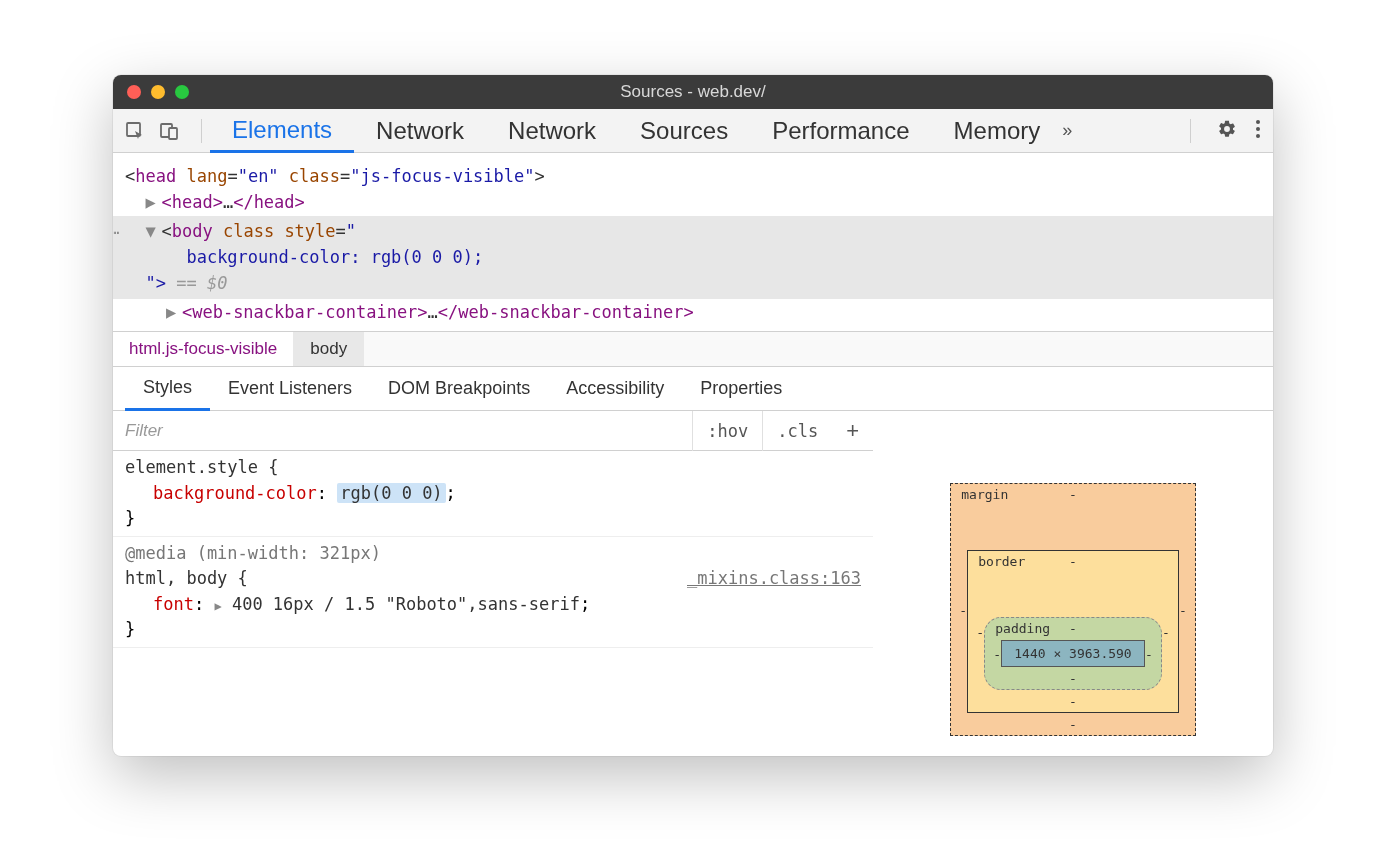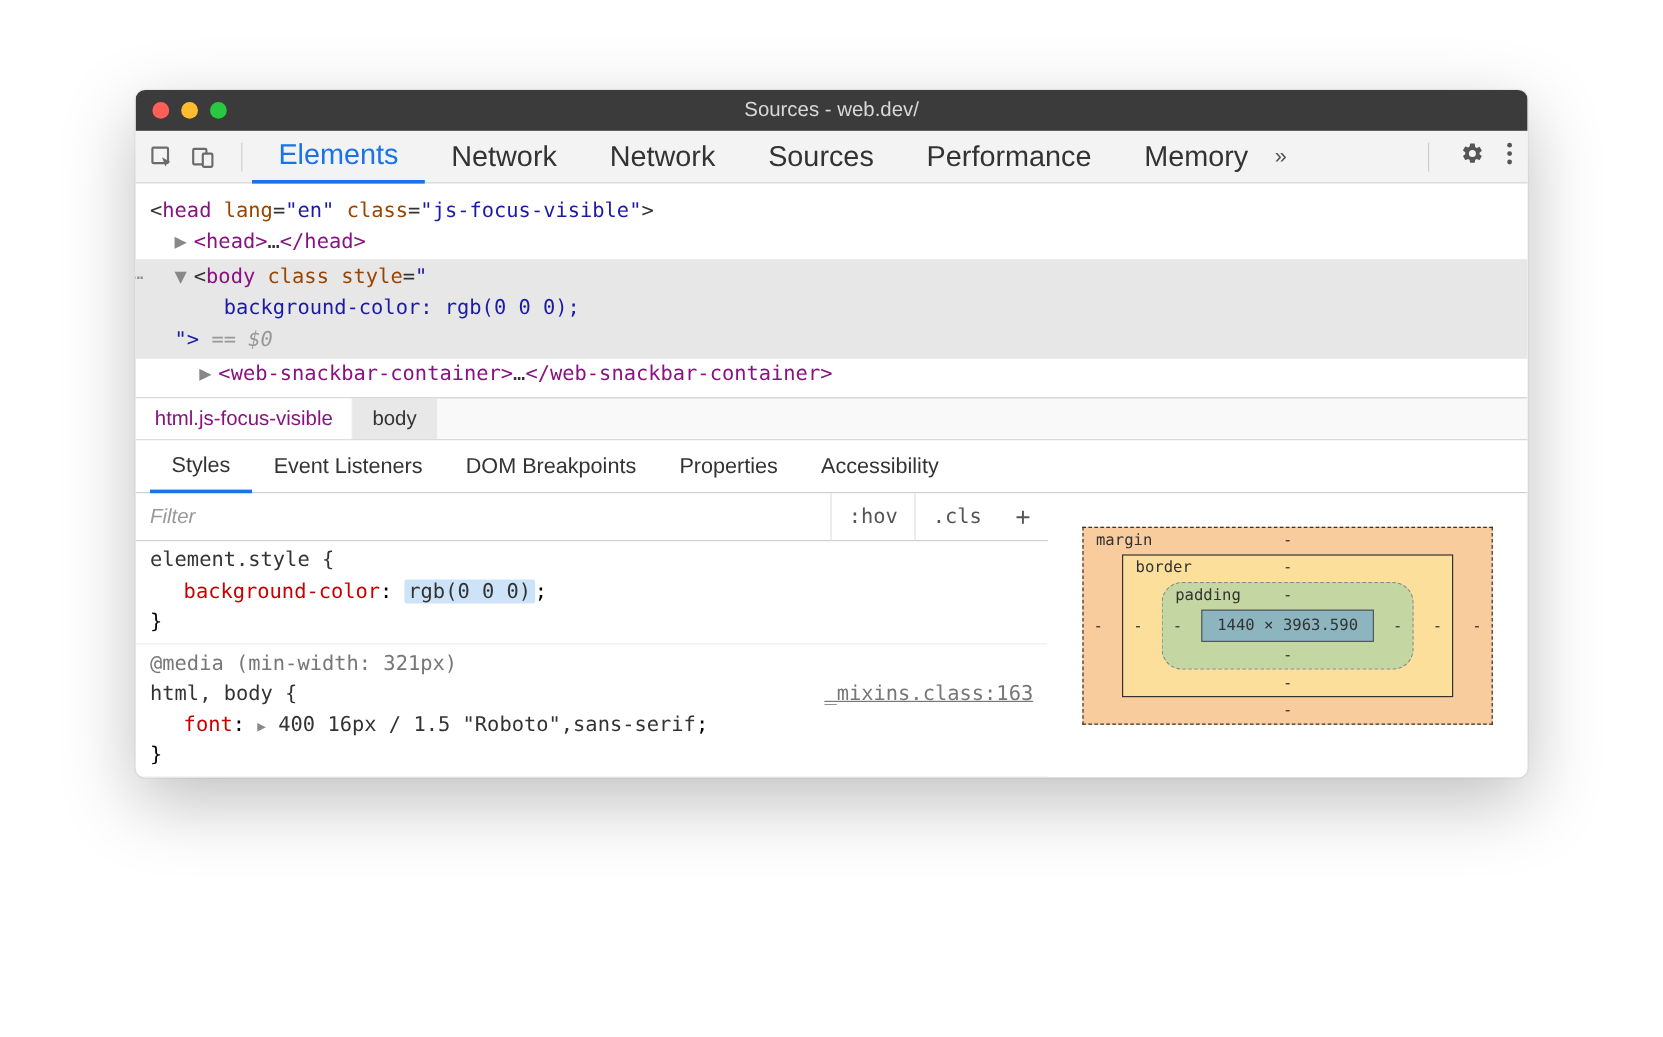--- a/index.html
+++ b/index.html
@@ -81,21 +81,21 @@
 .rule-selector { color: #333; }
 .rule-line { padding-left: 28px; }
 .prop-name { color: #c80000; }
 .prop-val { color: #333; }
 .prop-val.hl { background: #cde3f7; padding: 0 3px; border-radius: 2px; }
 .media-q { color: #777; }
 .src-link { float: right; color: #777; text-decoration: underline; font-size: 17px; }
 .small-tri { color: #888; font-size: 12px; }
 .box-col { width: 400px; padding: 28px 40px 20px 40px; display: flex; justify-content: center; align-items: flex-start; }
 .box-model { position: relative; font-family: Menlo, Consolas, monospace; font-size: 13px; }
-.bm-layer { border: 1.5px dashed #333; padding: 22px 32px; position: relative; text-align: center; }
+.bm-layer { border: 1.5px dashed #333; padding: 22px 16px; position: relative; text-align: center; margin-top: 44px; }
 .bm-margin { background: #f9cc9d; }
 .bm-border { background: #fddf9c; border-style: solid; }
 .bm-padding { background: #c4d7a3; border-style: dashed; border-color: #888; border-radius: 17px; }
 .bm-content { background: #8cb5c0; border: 1px solid #555; padding: 5px 12px; font-size: 13px; color: #333; white-space: nowrap; }
 .bm-label { position: absolute; top: 3px; left: 10px; font-size: 13px; color: #333; }
 .bm-side { position: absolute; font-size: 13px; color: #333; }
 .bm-top { top: 3px; left: 50%; transform: translateX(-50%); }
 .bm-bottom { bottom: 3px; left: 50%; transform: translateX(-50%); }
 .bm-left { left: 8px; top: 50%; transform: translateY(-50%); }
 .bm-right { right: 8px; top: 50%; transform: translateY(-50%); }
@@ -171,22 +171,22 @@
 
   <div class="crumbs">
     <div class="crumb">html.js-focus-visible</div>
     <div class="crumb sel">body</div>
   </div>
 
   <div class="subtabs">
     <div class="subtab active">Styles</div>
     <div class="subtab">Event Listeners</div>
     <div class="subtab">DOM Breakpoints</div>
+    <div class="subtab">Accessibility</div>
     <div class="subtab">Properties</div>
-    <div class="subtab">Accessibility</div>
   </div>
 
   <div class="styles-body">
     <div class="subtop">
       <div class="filterbar">
         <input class="filter-input" placeholder="Filter" style="">
         <div class="filter-ctrl">:hov</div>
         <div class="filter-ctrl">.cls</div>
         <div class="plus">+</div>
       </div>

